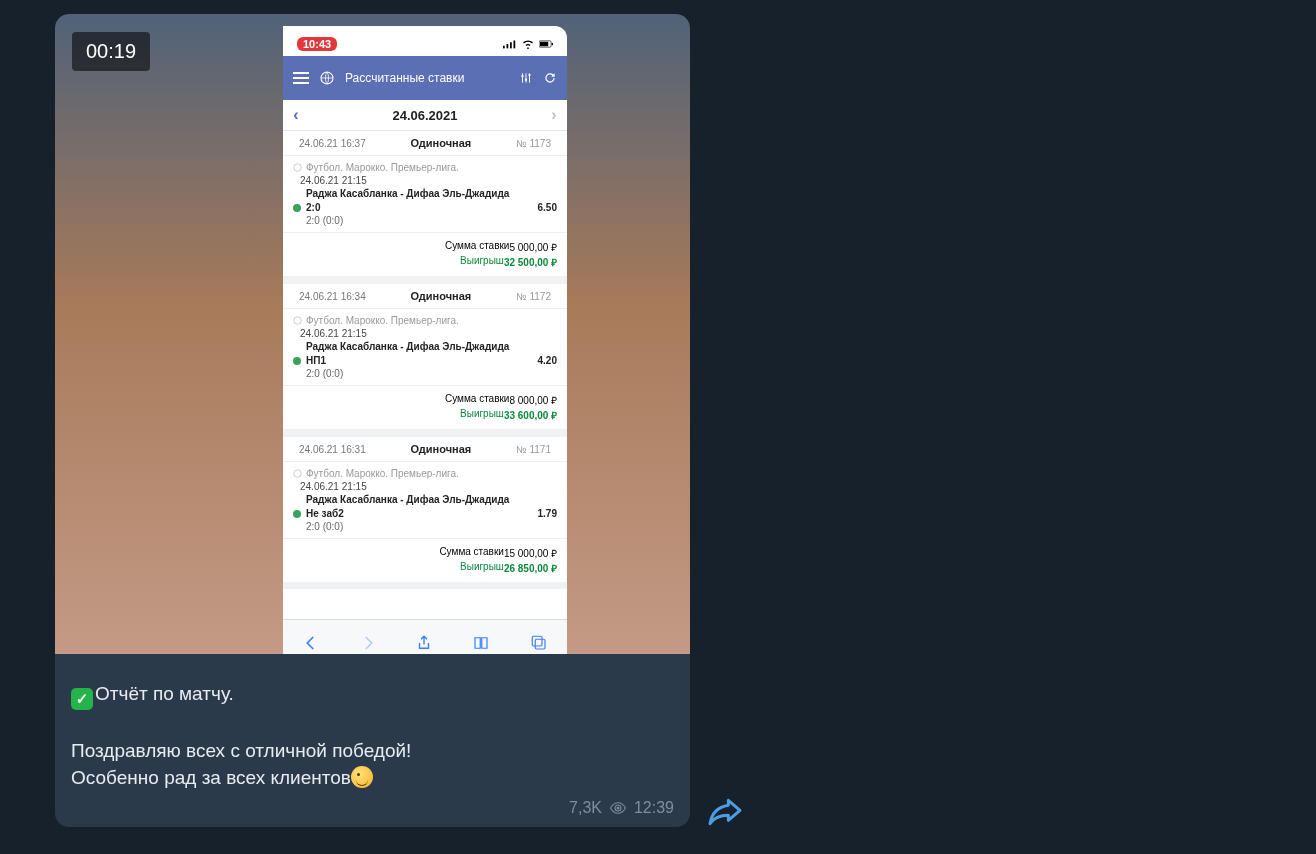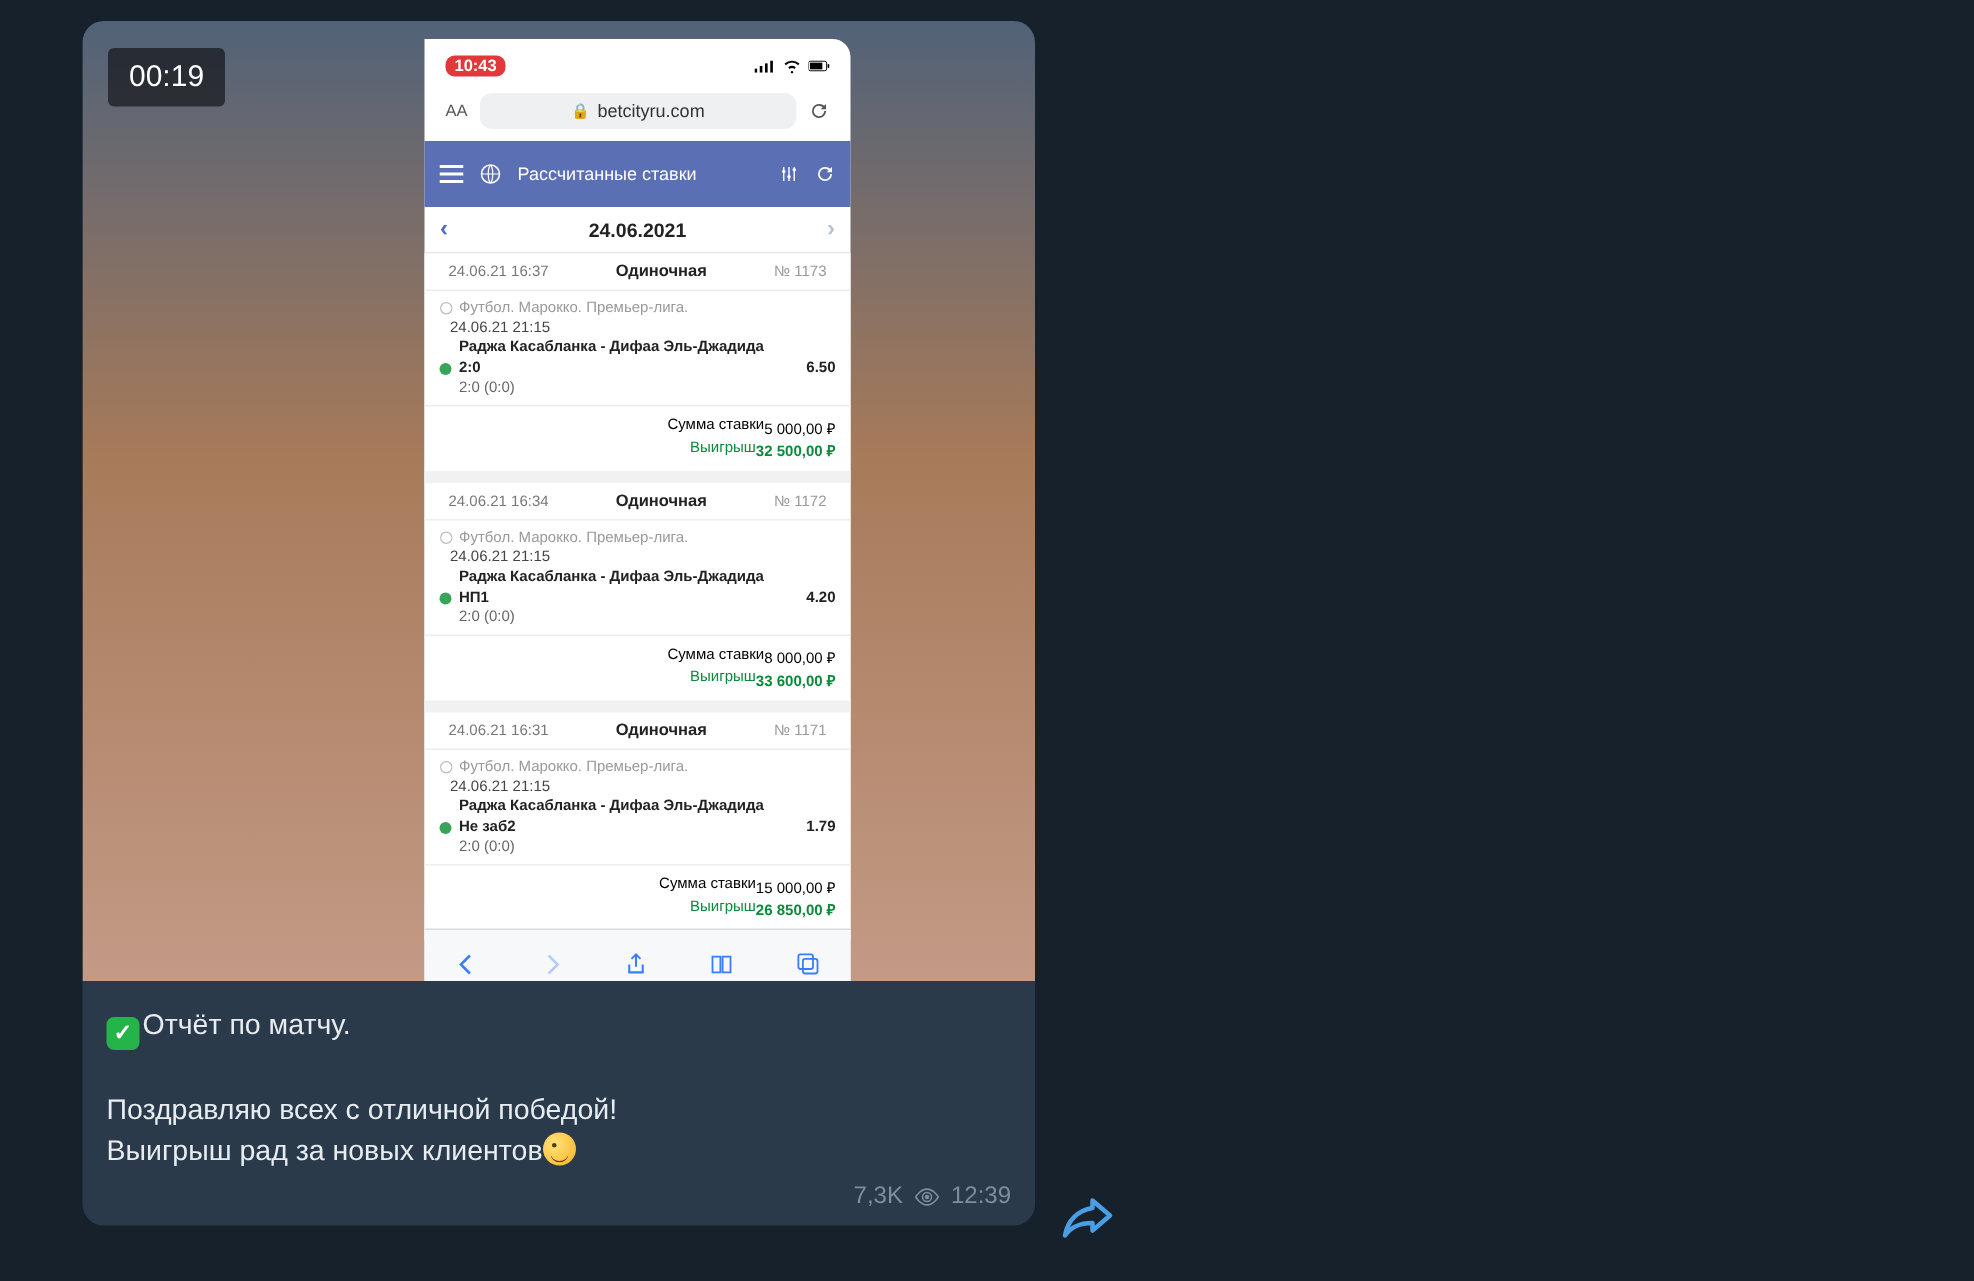--- a/index.html
+++ b/index.html
@@ -37,21 +37,21 @@
   .bet-pick{font-weight:700;color:#222}
   .bet-odd{margin-left:auto;font-weight:800;color:#222}
   .bet-score{margin-left:13px;margin-top:2px;color:#666}
   .bet-sum{border-top:1px solid #eee;padding:6px 10px;font-size:10px}
   .bet-sum .row{display:flex;justify-content:flex-end;margin:1px 0}
   .bet-sum .win{color:#0a8a3a;font-weight:400}
   .win-amt{color:#0a8a3a;font-weight:800}
   .footer-bar{position:absolute;left:0;right:0;bottom:0;height:46px;border-top:1px solid #d9dde2;background:#f7f8fa;display:flex;align-items:center;justify-content:space-around;color:#3a7cff}
   .home-ind{position:absolute;left:50%;bottom:4px;transform:translateX(-50%);width:90px;height:4px;background:#000;border-radius:3px}
   
-  .msg-text{padding:16px 16px 8px;color:#e7ecf1;font-size:19px;line-height:27px}
+  .msg-text{padding:26px 16px 8px;color:#e7ecf1;font-size:19px;line-height:27px}
   .msg-meta{display:flex;justify-content:flex-end;align-items:center;gap:7px;padding:0 16px 10px;color:#7d8e9f;font-size:16px}
   .views-icon{width:18px;height:12px;display:inline-block}
   .emoji-check{display:inline-block;width:22px;height:22px;background:#25b44a;border-radius:5px;vertical-align:-4px;color:#fff;text-align:center;line-height:22px;font-weight:900;font-size:15px;margin-right:2px}
   .emoji-wink{display:inline-block;width:22px;height:22px;background:radial-gradient(circle at 35% 35%,#ffe27a,#f7b125);border-radius:50%;vertical-align:-4px;position:relative}
   .emoji-wink::before{content:"";position:absolute;width:3px;height:3px;background:#5a3a00;border-radius:50%;left:6px;top:7px}
   .emoji-wink::after{content:"";position:absolute;left:5px;top:13px;width:12px;height:6px;border:1.5px solid #5a3a00;border-top:none;border-left:none;border-right:none;border-radius:0 0 12px 12px}
   .share-btn{position:absolute;left:705px;top:792px;color:#4b9de4}
   svg{display:block}
 </style>
 </head>
@@ -75,30 +75,20 @@
               <path d="M8 10a1 1 0 100 2 1 1 0 000-2zM5 7a5 5 0 016 0l-1 1.4a3 3 0 00-4 0zM2 4a9 9 0 0112 0l-1 1.4a7 7 0 00-10 0z" fill="#000"></path>
             </svg>
           <svg class="batt" viewBox="0 0 22 10">
               <rect x="0" y="0" width="19" height="10" rx="2" fill="none" stroke="#000"></rect>
               <rect x="1.5" y="1.5" width="13" height="7" fill="#000"></rect>
               <rect x="20" y="3" width="2" height="4" rx="1" fill="#000"></rect>
             </svg>
         </span>
       </div>
 
-      <div class="urlbar">
-        <span class="url-aa">AA</span>
-        <div class="url-box">
-          <span class="url-lock">🔒</span>
-          <span>betcityru.com</span>
-        </div>
-        <svg class="url-refresh" viewBox="0 0 24 24">
-            <path d="M12 4a8 8 0 108 8h-2a6 6 0 11-1.8-4.3L14 10h6V4l-2.1 2.1A8 8 0 0012 4z" fill="#555"></path>
-          </svg>
-      </div>
 
       <div class="appbar">
         <svg width="16" height="12">
             <path d="M0 1h16M0 6h16M0 11h16" stroke="#fff" stroke-width="2"></path>
           </svg>
         <svg width="16" height="16" viewBox="0 0 24 24">
             <circle cx="12" cy="12" r="9" fill="none" stroke="#fff" stroke-width="1.6"></circle>
             <path d="M3 12h18M12 3c3 3 3 15 0 18M12 3c-3 3-3 15 0 18" fill="none" stroke="#fff" stroke-width="1.2"></path>
           </svg>
         <span class="flex">Рассчитанные ставки</span>
@@ -230,21 +220,21 @@
             <rect x="3" y="3" width="13" height="13" rx="2" fill="none" stroke="#3a7cff" stroke-width="1.6"></rect>
           </svg>
       </div>
       <div class="home-ind"></div>
     </div>
   </div>
 
   <div class="msg-text">
     <span class="emoji-check">✓</span><span>Отчёт по матчу.</span><br><br>
     <span>Поздравляю всех с отличной победой!</span><br>
-    <span>Выигрыш рад за новых клиентов</span><span class="emoji-wink"></span>
+    <span>Особенно рад за всех клиентов</span><span class="emoji-wink"></span>
   </div>
   <div class="msg-meta">
     <span>7,3K</span>
     <svg class="views-icon" viewBox="0 0 24 16">
         <path d="M12 1C6 1 2 8 2 8s4 7 10 7 10-7 10-7-4-7-10-7zm0 11a4 4 0 110-8 4 4 0 010 8z" fill="none" stroke="#7d8e9f" stroke-width="1.4"></path>
         <circle cx="12" cy="8" r="2" fill="#7d8e9f"></circle>
       </svg>
     <span>12:39</span>
   </div>
 </div>

